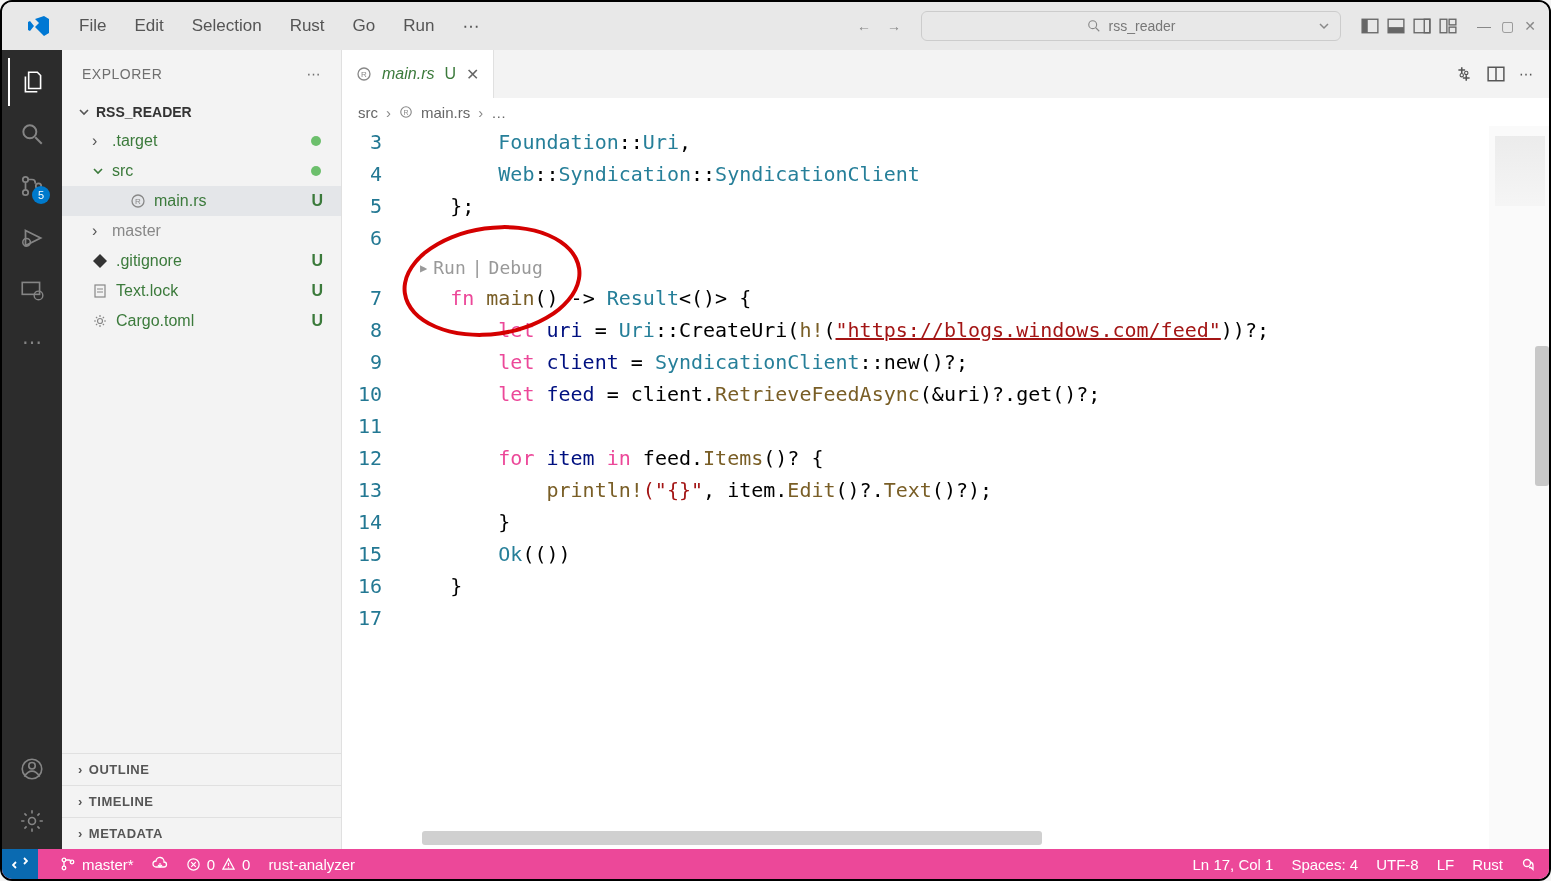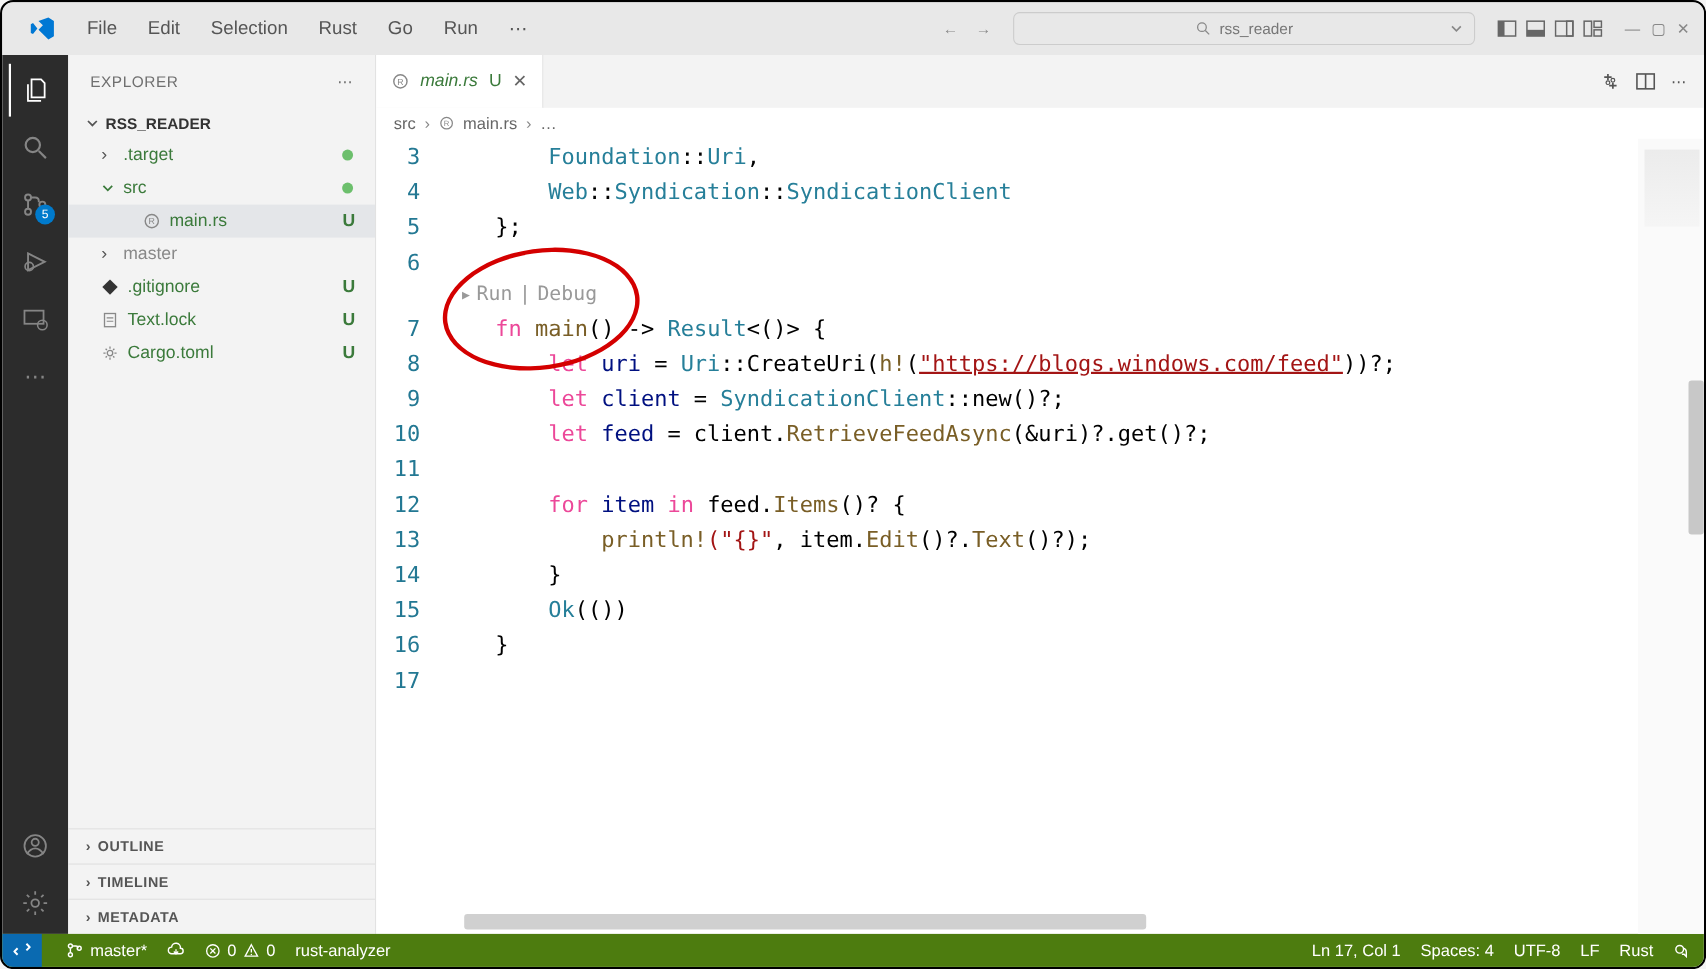--- a/index.html
+++ b/index.html
@@ -76,21 +76,21 @@
 .codelens span.cl-link { cursor: pointer; }
 
 .annotation-circle { position: absolute; top: 100px; left: 60px; width: 180px; height: 110px; border: 4px solid #d40000; border-radius: 50%; transform: rotate(-8deg); pointer-events: none; }
 
 .minimap { position: absolute; top: 0; right: 0; width: 60px; height: 100%; background: #fafafa; }
 .minimap-inner { position: absolute; top: 10px; right: 4px; width: 50px; height: 70px; background: linear-gradient(#e8e8e8, #f4f4f4); opacity:0.8; }
 .vscroll { position: absolute; right: 0; top: 220px; width: 14px; height: 140px; background: #c8c8c8; border-radius: 3px; }
 .hscroll { position: absolute; left: 80px; bottom: 4px; height: 14px; width: 620px; background: #d0d0d0; border-radius: 3px; }
 
 
-.statusbar { height: 30px; background: #4d7c0f; color: #fff; display: flex; align-items: center; font-size: 15px; padding: 0 12px; gap: 18px; }
+.statusbar { height: 30px; background: #ec4899; color: #fff; display: flex; align-items: center; font-size: 15px; padding: 0 12px; gap: 18px; }
 .statusbar .sb-item { display: flex; align-items: center; gap: 6px; cursor: pointer; }
 .statusbar .spacer { flex: 1; }
 .statusbar .remote { background: #0a6ab1; height: 100%; display: flex; align-items:center; padding: 0 10px; margin-left:-12px; margin-right:4px;}
 
 svg { display: block; }
 </style>
 </head>
 <body>
 
 <div class="workbench">

